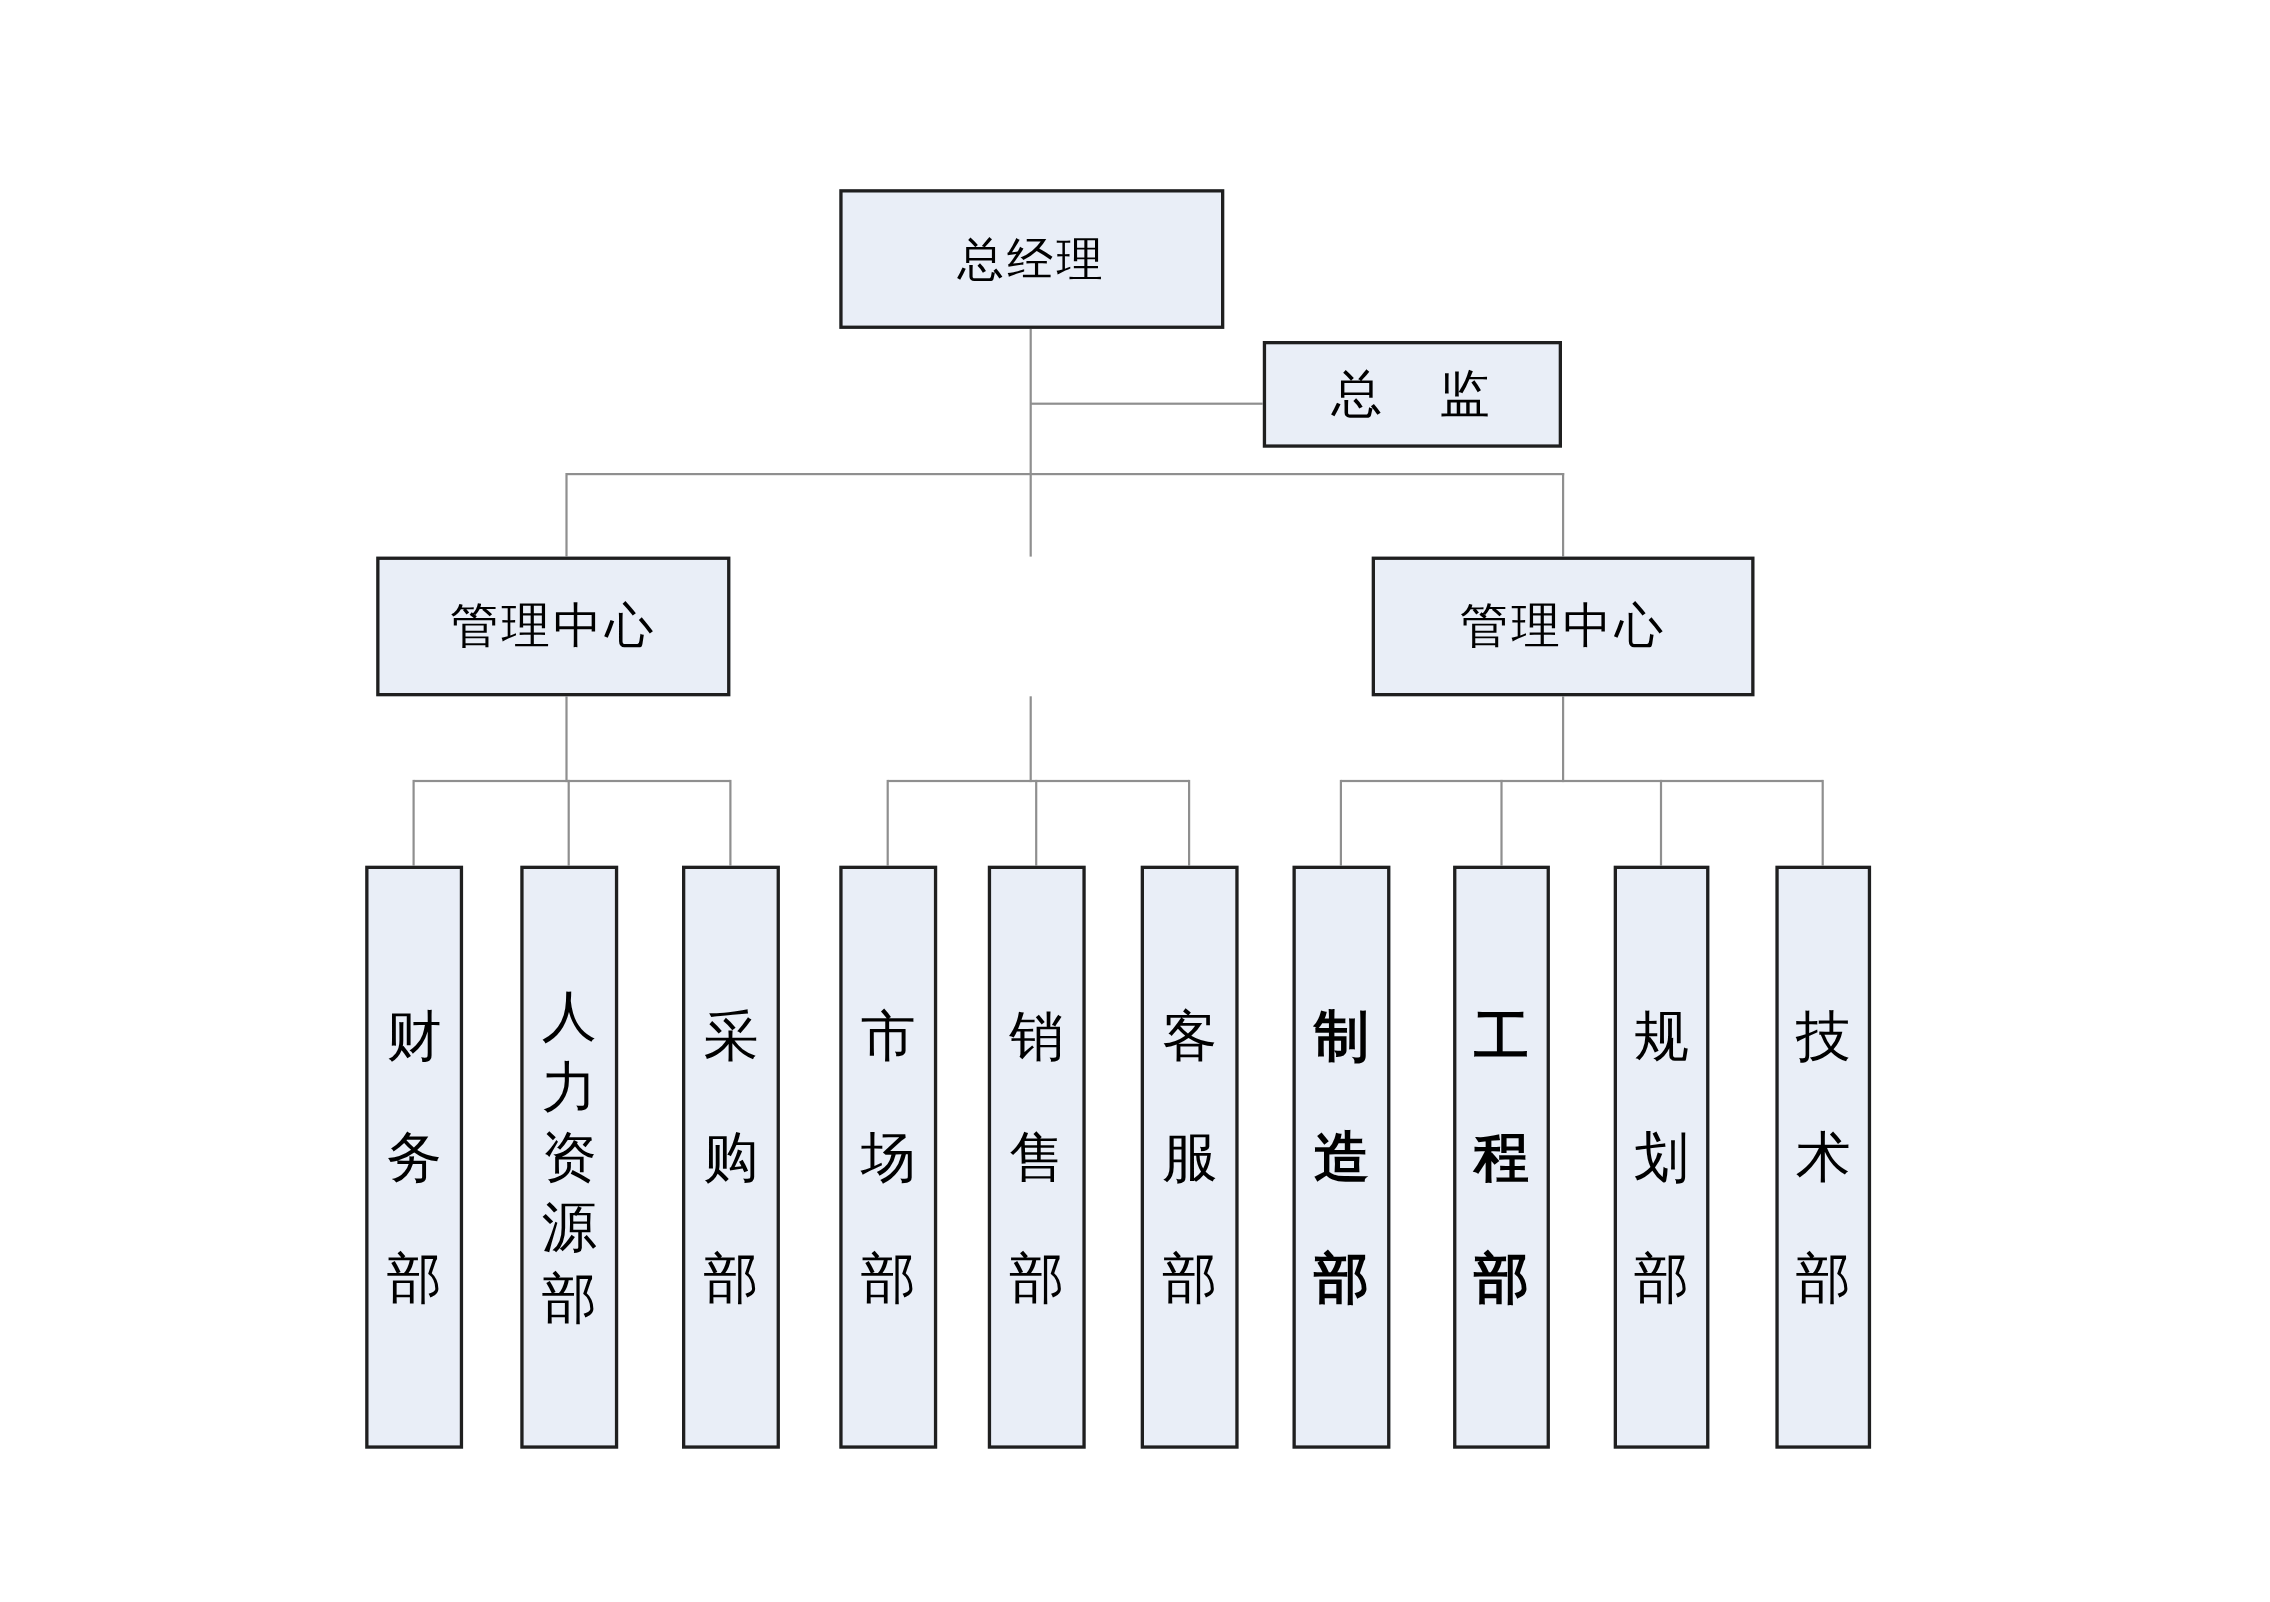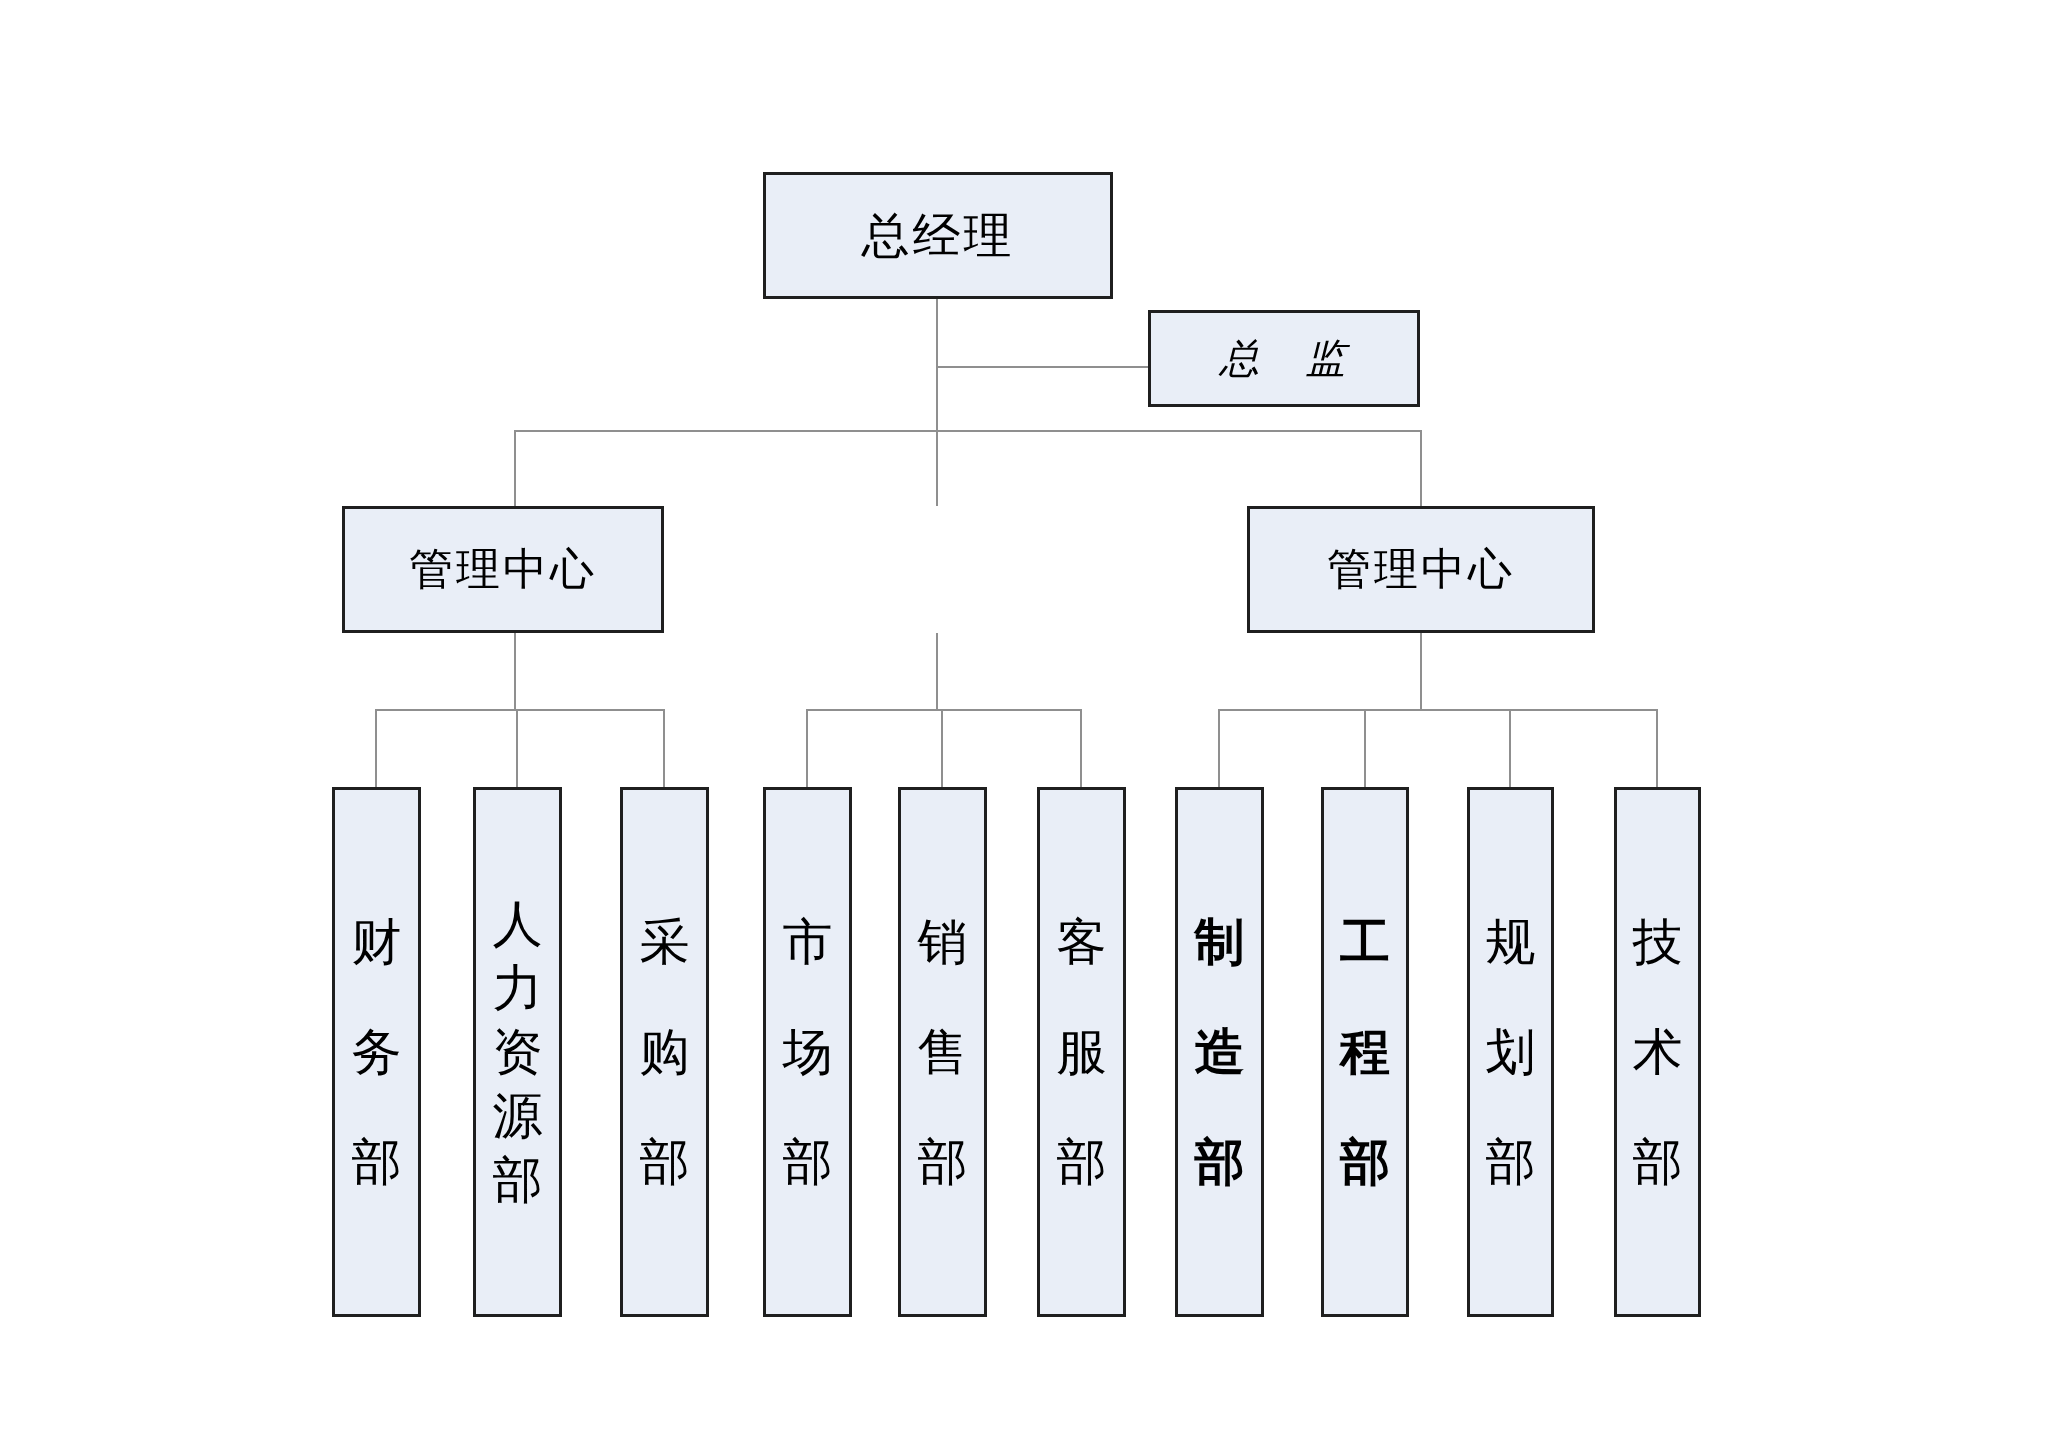--- a/index.html
+++ b/index.html
@@ -27,26 +27,26 @@
   .node {
     position: absolute;
     box-sizing: border-box;
     background: #e9eef7;
     border: 3px solid #1f1f1f;
     display: flex;
     align-items: center;
     justify-content: center;
   }
   .hlabel {
-    font-size: 48px;
+    font-size: 42px;
     letter-spacing: 3px;
     white-space: pre;
   }
   .node.lvl2 .hlabel { font-size: 44px; text-align: center; }
-  .node.director .hlabel { font-size: 40px; font-style: italic; }
+  .node.director .hlabel { font-size: 46px; }
   
   .vlabel {
     display: flex;
     flex-direction: column;
     align-items: center;
     font-size: 50px;
     line-height: 1.06;
     gap: 57px;
   }
   .vlabel.gap-tight { gap: 11px; }

